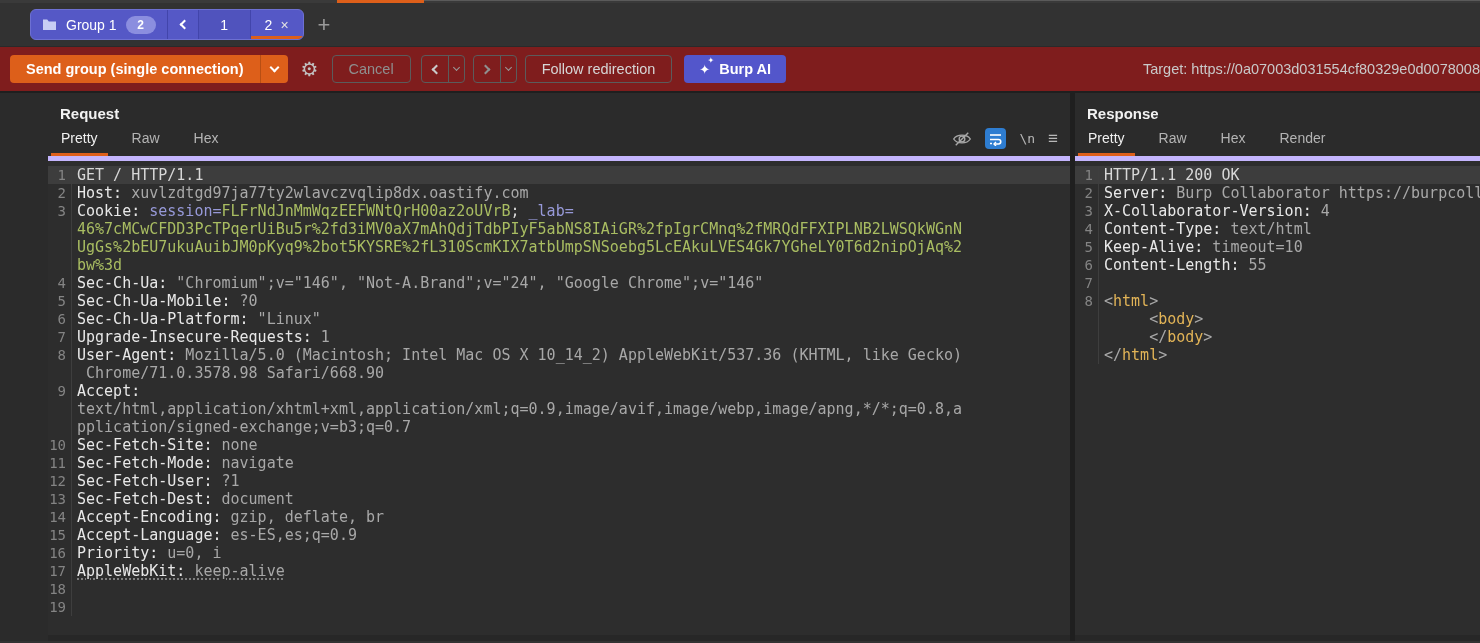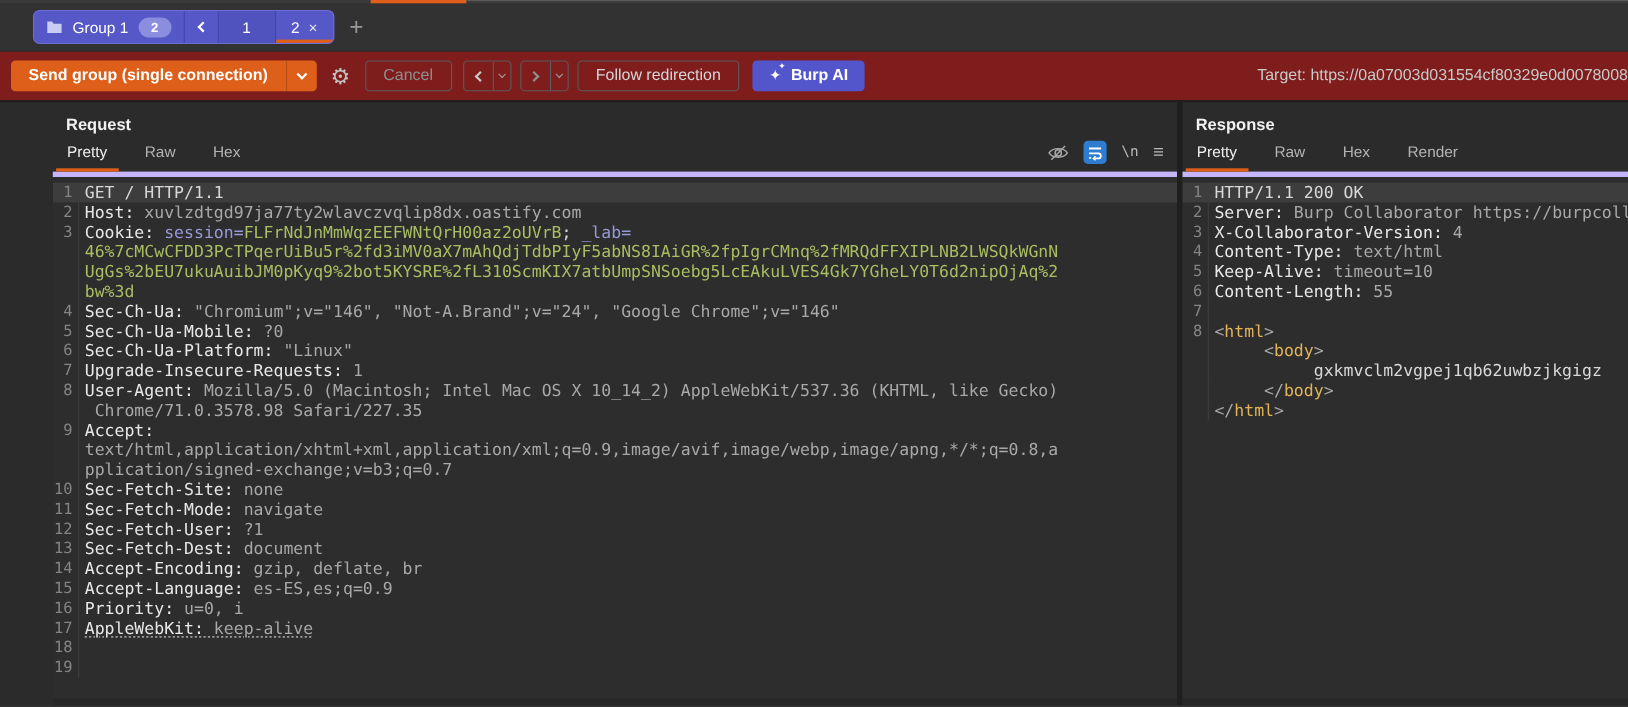--- a/index.html
+++ b/index.html
@@ -236,21 +236,21 @@
           <div class="crow">
             <span class="gut">7</span>
             <span class="ctext"><span class="c-h">Upgrade-Insecure-Requests:</span><span class="c-v"> 1</span></span>
           </div>
           <div class="crow">
             <span class="gut">8</span>
             <span class="ctext"><span class="c-h">User-Agent:</span><span class="c-v"> Mozilla/5.0 (Macintosh; Intel Mac OS X 10_14_2) AppleWebKit/537.36 (KHTML, like Gecko)</span></span>
           </div>
           <div class="crow">
             <span class="gut"></span>
-            <span class="ctext"><span class="c-v"> Chrome/71.0.3578.98 Safari/227.35</span></span>
+            <span class="ctext"><span class="c-v"> Chrome/71.0.3578.98 Safari/668.90</span></span>
           </div>
           <div class="crow">
             <span class="gut">9</span>
             <span class="ctext"><span class="c-h">Accept:</span></span>
           </div>
           <div class="crow">
             <span class="gut"></span>
             <span class="ctext"><span class="c-v">text/html,application/xhtml+xml,application/xml;q=0.9,image/avif,image/webp,image/apng,*/*;q=0.8,a</span></span>
           </div>
           <div class="crow">
@@ -344,24 +344,20 @@
           <div class="crow">
             <span class="gut">8</span>
             <span class="ctext"><span class="c-br">&lt;</span><span class="c-tag">html</span><span class="c-br">&gt;</span></span>
           </div>
           <div class="crow">
             <span class="gut"></span>
             <span class="ctext"><span class="c-d">     </span><span class="c-br">&lt;</span><span class="c-tag">body</span><span class="c-br">&gt;</span></span>
           </div>
           <div class="crow">
             <span class="gut"></span>
-            <span class="ctext"><span class="c-d">          gxkmvclm2vgpej1qb62uwbzjkgigz</span></span>
-          </div>
-          <div class="crow">
-            <span class="gut"></span>
             <span class="ctext"><span class="c-d">     </span><span class="c-br">&lt;/</span><span class="c-tag">body</span><span class="c-br">&gt;</span></span>
           </div>
           <div class="crow">
             <span class="gut"></span>
             <span class="ctext"><span class="c-br">&lt;/</span><span class="c-tag">html</span><span class="c-br">&gt;</span></span>
           </div>
         </div>
     </section>
 
   </div>

